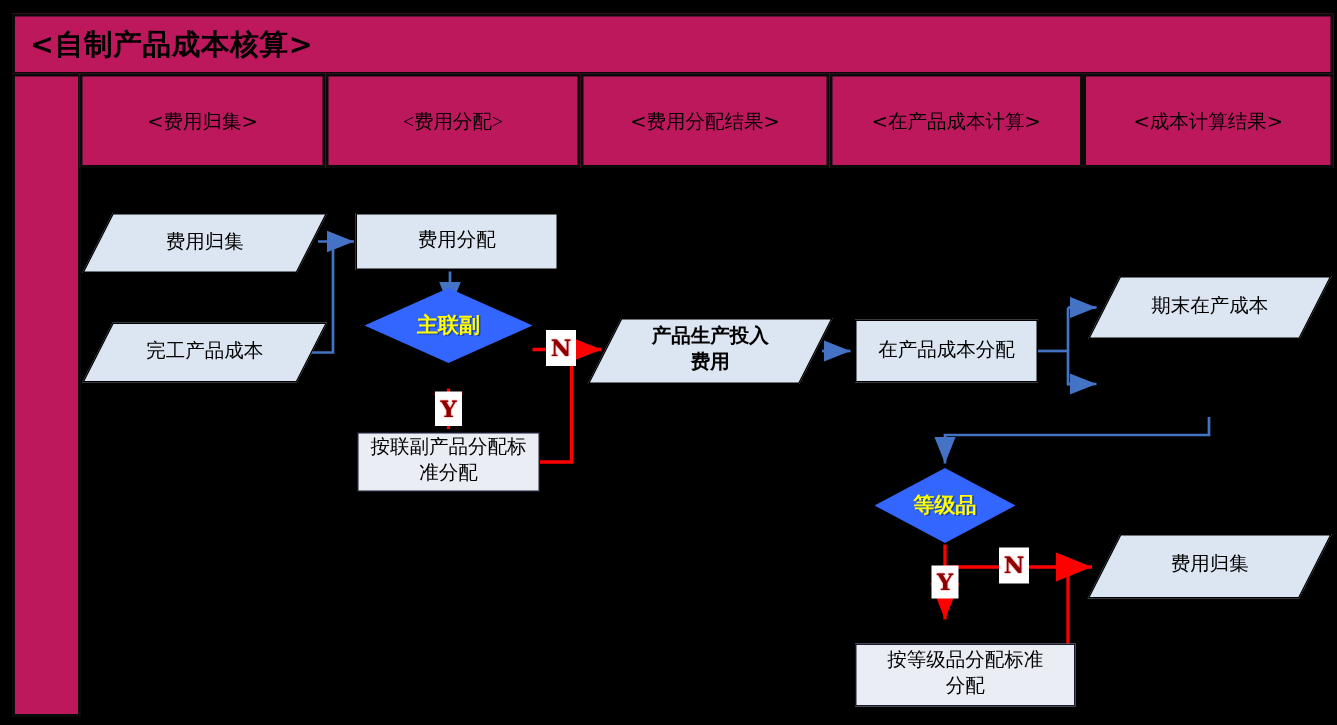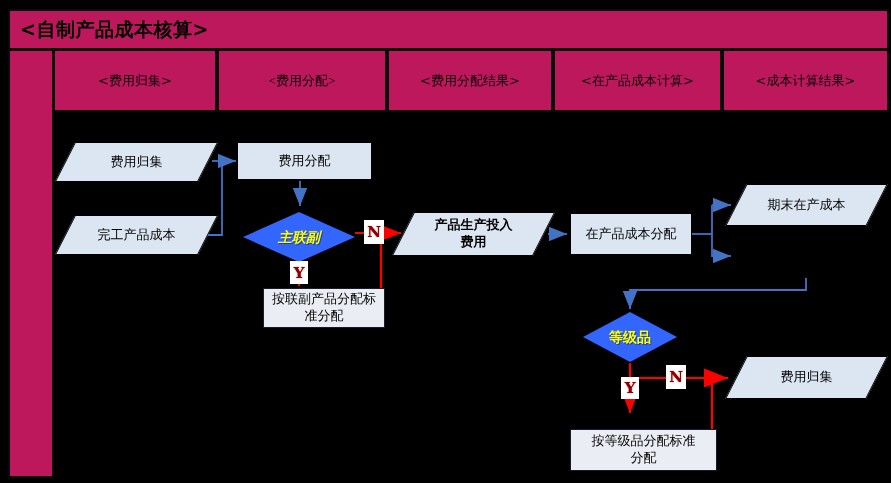--- a/index.html
+++ b/index.html
@@ -117,25 +117,25 @@
     <div class="label">费用归集</div>
   </div>
   <div class="node pgram" style="left:54px;top:215px;width:165px;height:40px;">
     <div class="bg"></div>
     <div class="label">完工产品成本</div>
   </div>
   <div class="node rect" style="left:237px;top:142px;width:135px;height:38px;">
     <div class="bg"></div>
     <div class="label">费用分配</div>
   </div>
-  <div class="node diamond" style="left:243px;top:212px;width:112px;height:50px;font-style:italic;">
+  <div class="node diamond" style="left:243px;top:192px;width:112px;height:50px;">
     <div class="bg"></div>
     <div class="label">主联副</div>
   </div>
-  <div class="node rect lightfill" style="left:238px;top:288px;width:122px;height:40px;margin-left:25px;">
+  <div class="node rect lightfill" style="left:238px;top:288px;width:122px;height:40px;">
     <div class="bg"></div>
     <div class="label">按联副产品分配标
 准分配</div>
   </div>
   <div class="node pgram" style="left:392px;top:212px;width:163px;height:44px;font-weight:bold;">
     <div class="bg"></div>
     <div class="label">产品生产投入
 费用</div>
   </div>
   <div class="node rect" style="left:570px;top:213px;width:122px;height:42px;">

